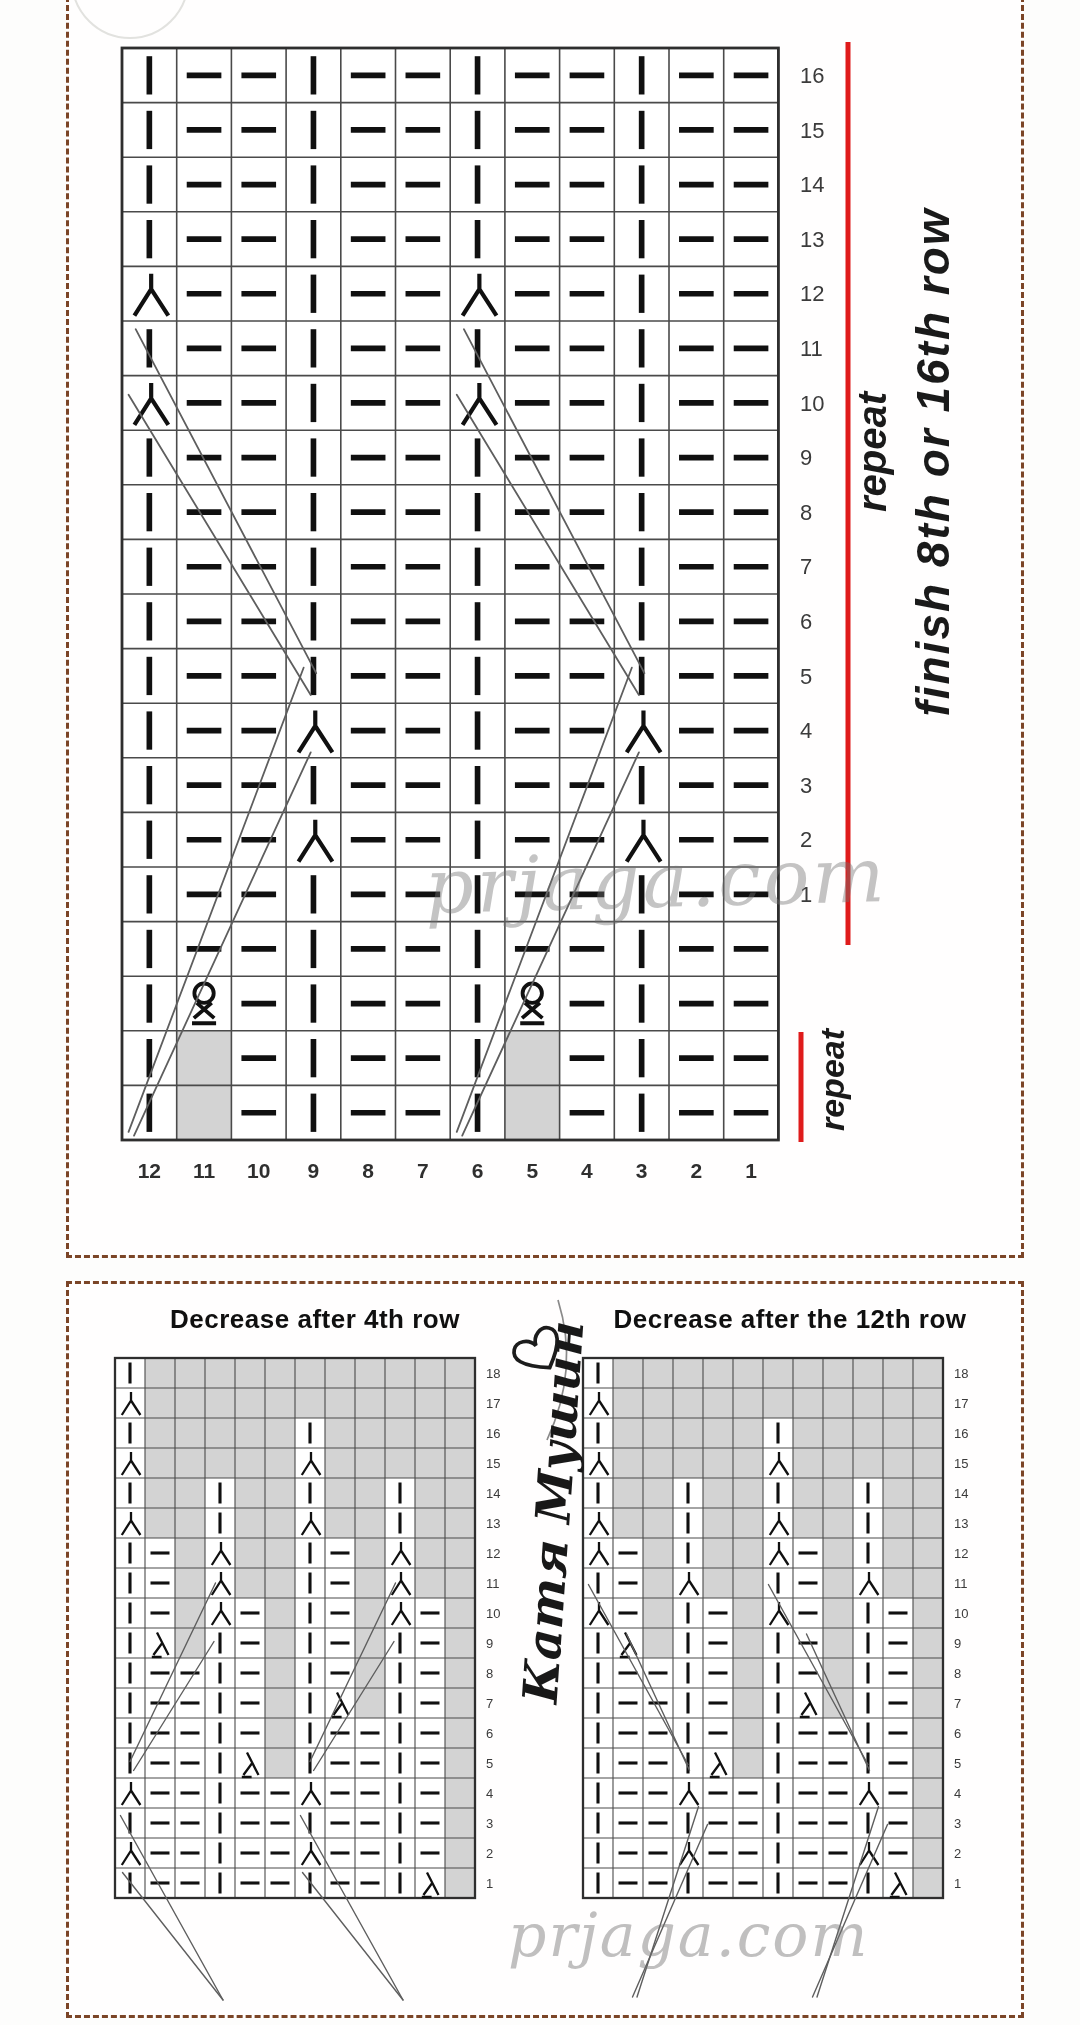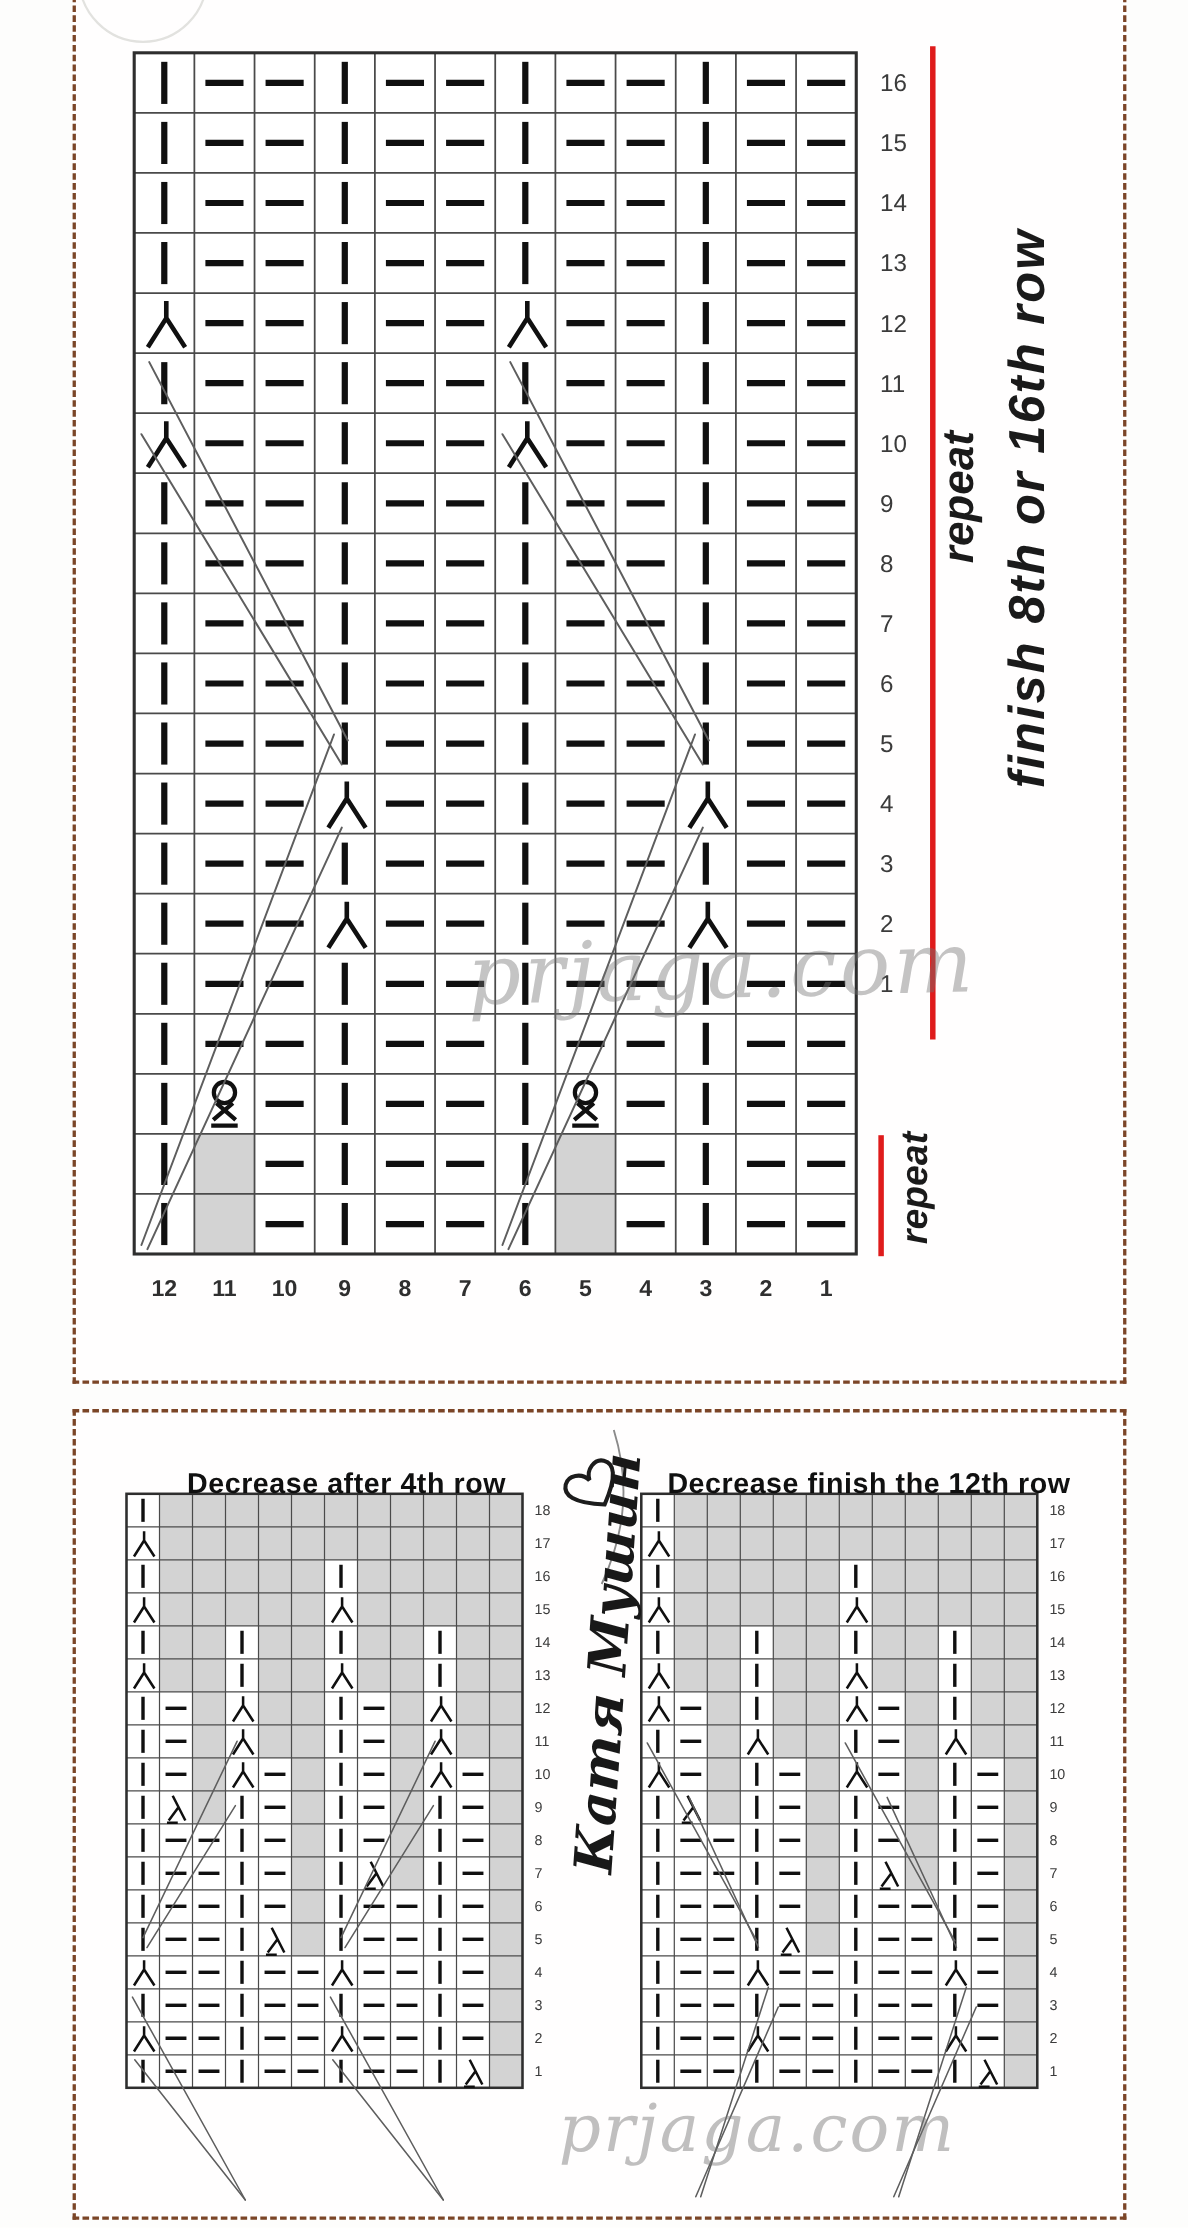--- a/index.html
+++ b/index.html
@@ -12,21 +12,21 @@
   #box2{left:66px;top:1281px;width:952px;height:731px;}
   #circle-arc{position:absolute;left:71px;top:-79px;width:114px;height:114px;
     border:2px solid #e2e2df;border-radius:50%;background:transparent;}
   #chart-layer{position:absolute;left:0;top:0;}
   .rot-label{position:absolute;white-space:nowrap;color:#1a1a1a;
     font-style:italic;font-weight:600;transform:translate(-50%,-50%) rotate(-90deg);}
   #lbl-repeat-long{left:872px;top:452px;font-size:40px;}
   #lbl-finish{left:933px;top:462px;font-size:46px;letter-spacing:2px;}
   #lbl-repeat-short{left:832px;top:1080px;font-size:34px;}
   .chart-title{position:absolute;width:400px;text-align:center;
-    font-size:26px;font-weight:700;color:#101010;letter-spacing:0.5px;margin-top:29px;}
+    font-size:26px;font-weight:700;color:#101010;letter-spacing:0.5px;}
   #title-left{left:115px;top:1304px;}
   #title-right{left:590px;top:1304px;}
   .watermark{position:absolute;font-family:"DejaVu Serif",serif;font-style:italic;
     white-space:nowrap;pointer-events:none;}
   #wm1{left:425px;top:836px;font-size:76px;color:rgba(115,115,115,0.42);letter-spacing:3px;transform:rotate(-1.5deg);}
   #wm2{left:508px;top:1900px;font-size:60px;color:rgba(115,115,115,0.45);letter-spacing:2px;}
   #signature{position:absolute;left:553px;top:1512px;white-space:nowrap;
     font-family:"DejaVu Serif",serif;font-style:italic;font-weight:700;
     font-size:48px;color:#181818;transform:translate(-50%,-50%) rotate(-86deg);}
 </style>
@@ -1886,18 +1886,18 @@
       <path d="M0 4.8 C -0.8 1.6 -4.6 0.2 -6.6 2.2 C -8.8 4.4 -7.6 8 0 13.2 C 7.6 8 8.8 4.4 6.6 2.2 C 4.6 0.2 0.8 1.6 0 4.8 Z" transform="translate(528,1333) rotate(-32) scale(3.1)" fill="none" stroke="#1c1c1c" stroke-width="1.2"></path>
       <path d="M558 1300 C 572 1345 570 1390 547 1440" fill="none" stroke="#8a8a8a" stroke-width="1.7"></path>
     </g>
   </svg>
 
 <div id="lbl-repeat-long" class="rot-label">repeat</div>
 <div id="lbl-finish" class="rot-label">finish 8th or 16th row</div>
 <div id="lbl-repeat-short" class="rot-label">repeat</div>
 
 <div id="title-left" class="chart-title">Decrease after 4th row</div>
-<div id="title-right" class="chart-title">Decrease finish the 12th row</div>
+<div id="title-right" class="chart-title">Decrease after the 12th row</div>
 
 <div id="wm1" class="watermark">prjaga.com</div>
 <div id="wm2" class="watermark">prjaga.com</div>
 
 <div id="signature">Катя Мушин</div>
 
 </body></html>

